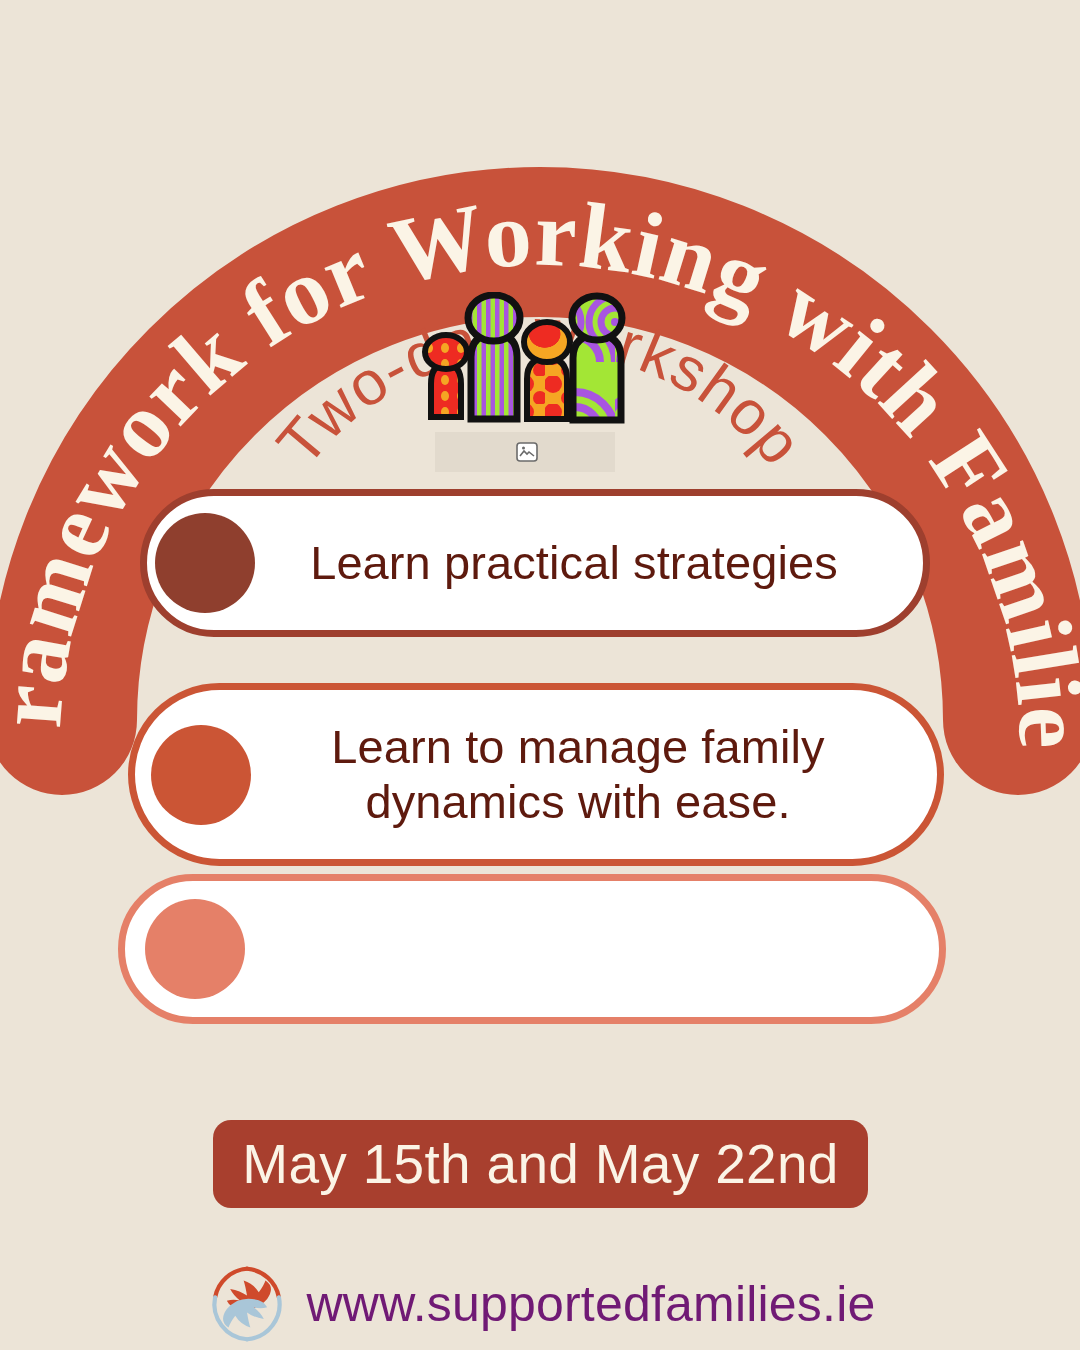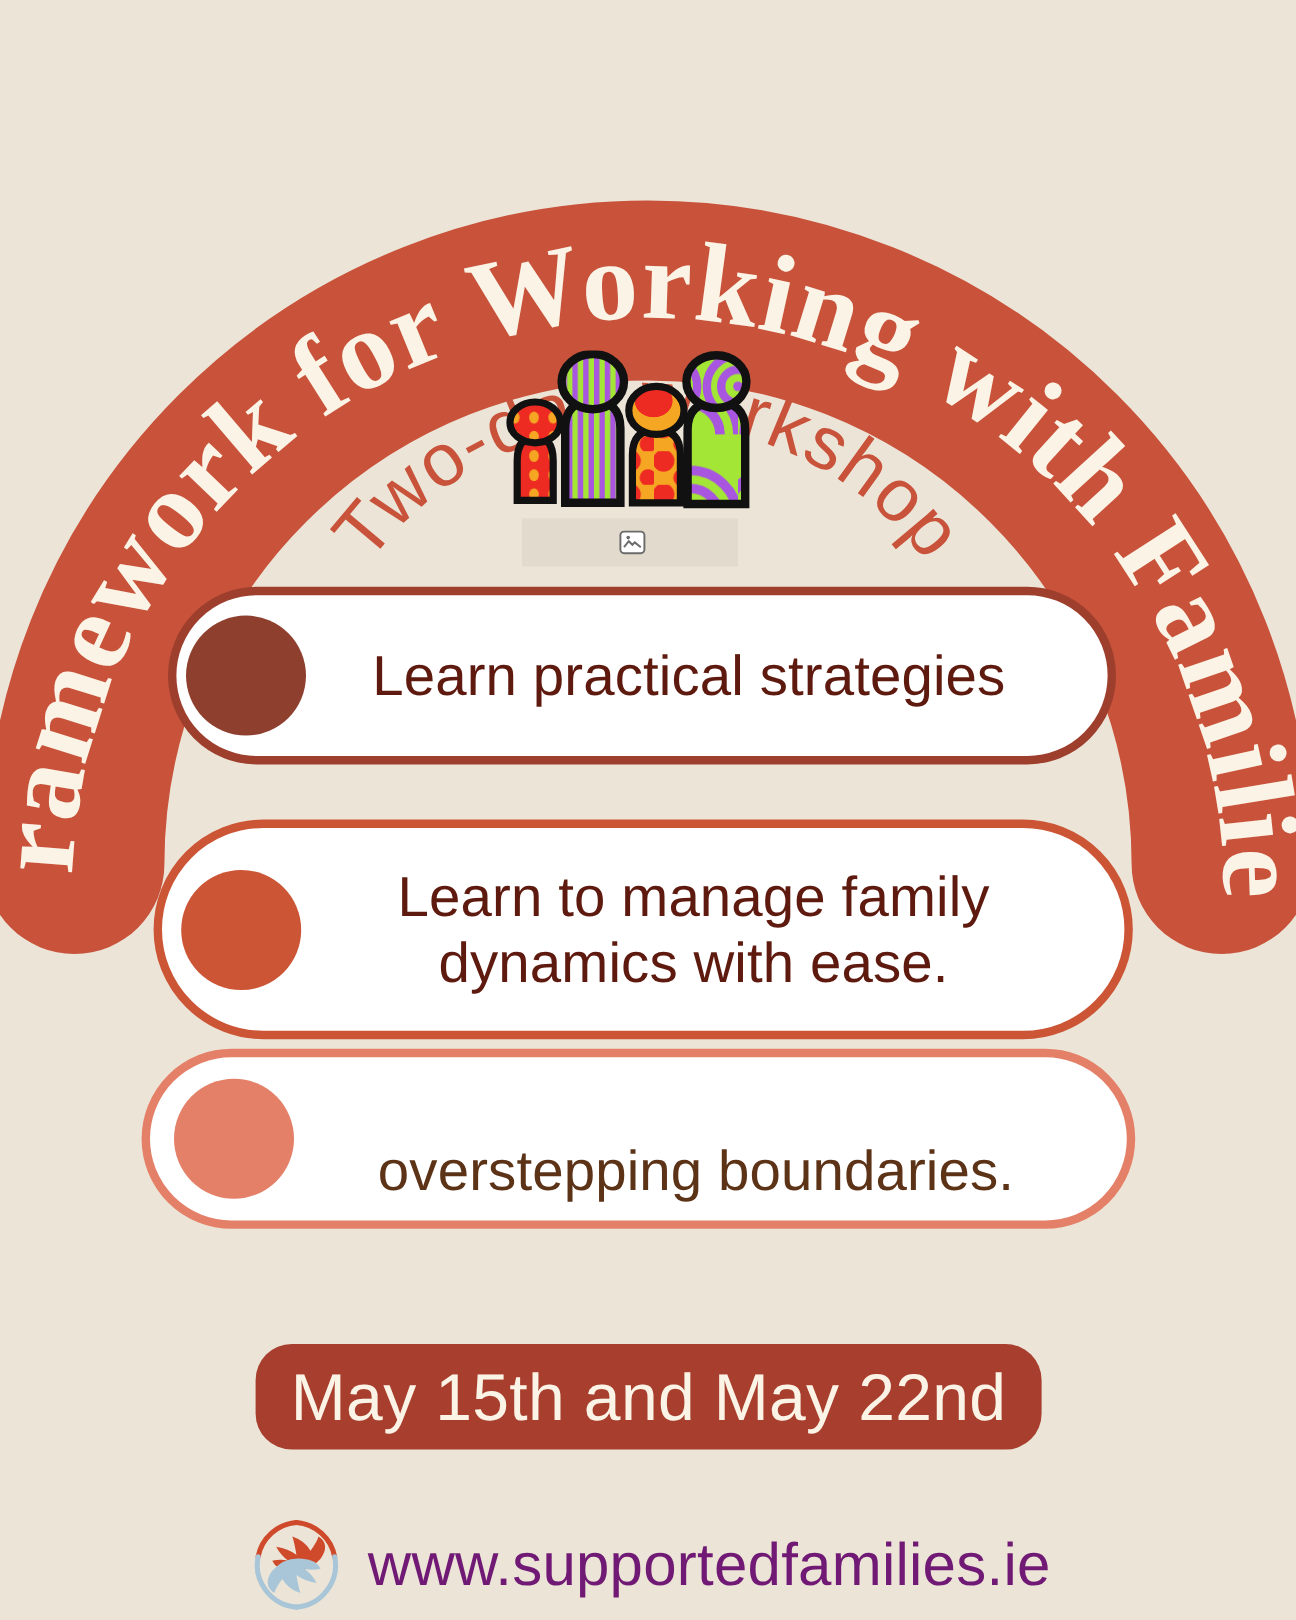--- a/index.html
+++ b/index.html
@@ -64,21 +64,21 @@
   #pill3{
     left:118px;top:874px;width:828px;height:150px;
     border:7px solid #e58068;
   }
   #pill3 .dot{width:100px;height:100px;background:#e58068;margin-left:20px;}
   #pill3 .ptext{color:#5c3317;font-size:47px;padding-right:14px;margin-left:-10px;}
 
   
   #date-banner{
     position:absolute;left:213px;top:1120px;width:655px;height:88px;
-    background:#a83f2e;border-radius:30px;
+    background:#a83f2e;border-radius:18px;
     display:flex;align-items:center;justify-content:center;
   }
   #date-banner .dtext{
     color:#fbf4e6;font-size:55px;letter-spacing:.3px;
     white-space:nowrap;
   }
 
   
   #footer{
     position:absolute;left:0;top:1258px;width:1080px;height:92px;
@@ -198,21 +198,20 @@
     <span class="ptext">
       <span>Learn to manage family</span><br>
       <span>dynamics with ease.</span>
     </span>
   </div>
 
   <div class="pill" id="pill3">
     <span class="dot"></span>
     <span class="ptext">
       <br>
-      <span>overstepping boundaries.</span>
     </span>
   </div>
 
   <div id="date-banner">
     <span class="dtext">May 15th and May 22nd</span>
   </div>
 
   <div id="footer">
     <svg class="logo" viewBox="0 0 100 100">
       <path d="M50 8 A42 42 0 0 1 88 42" fill="none" stroke="#cf4a2b" stroke-width="5" stroke-linecap="round"></path>

